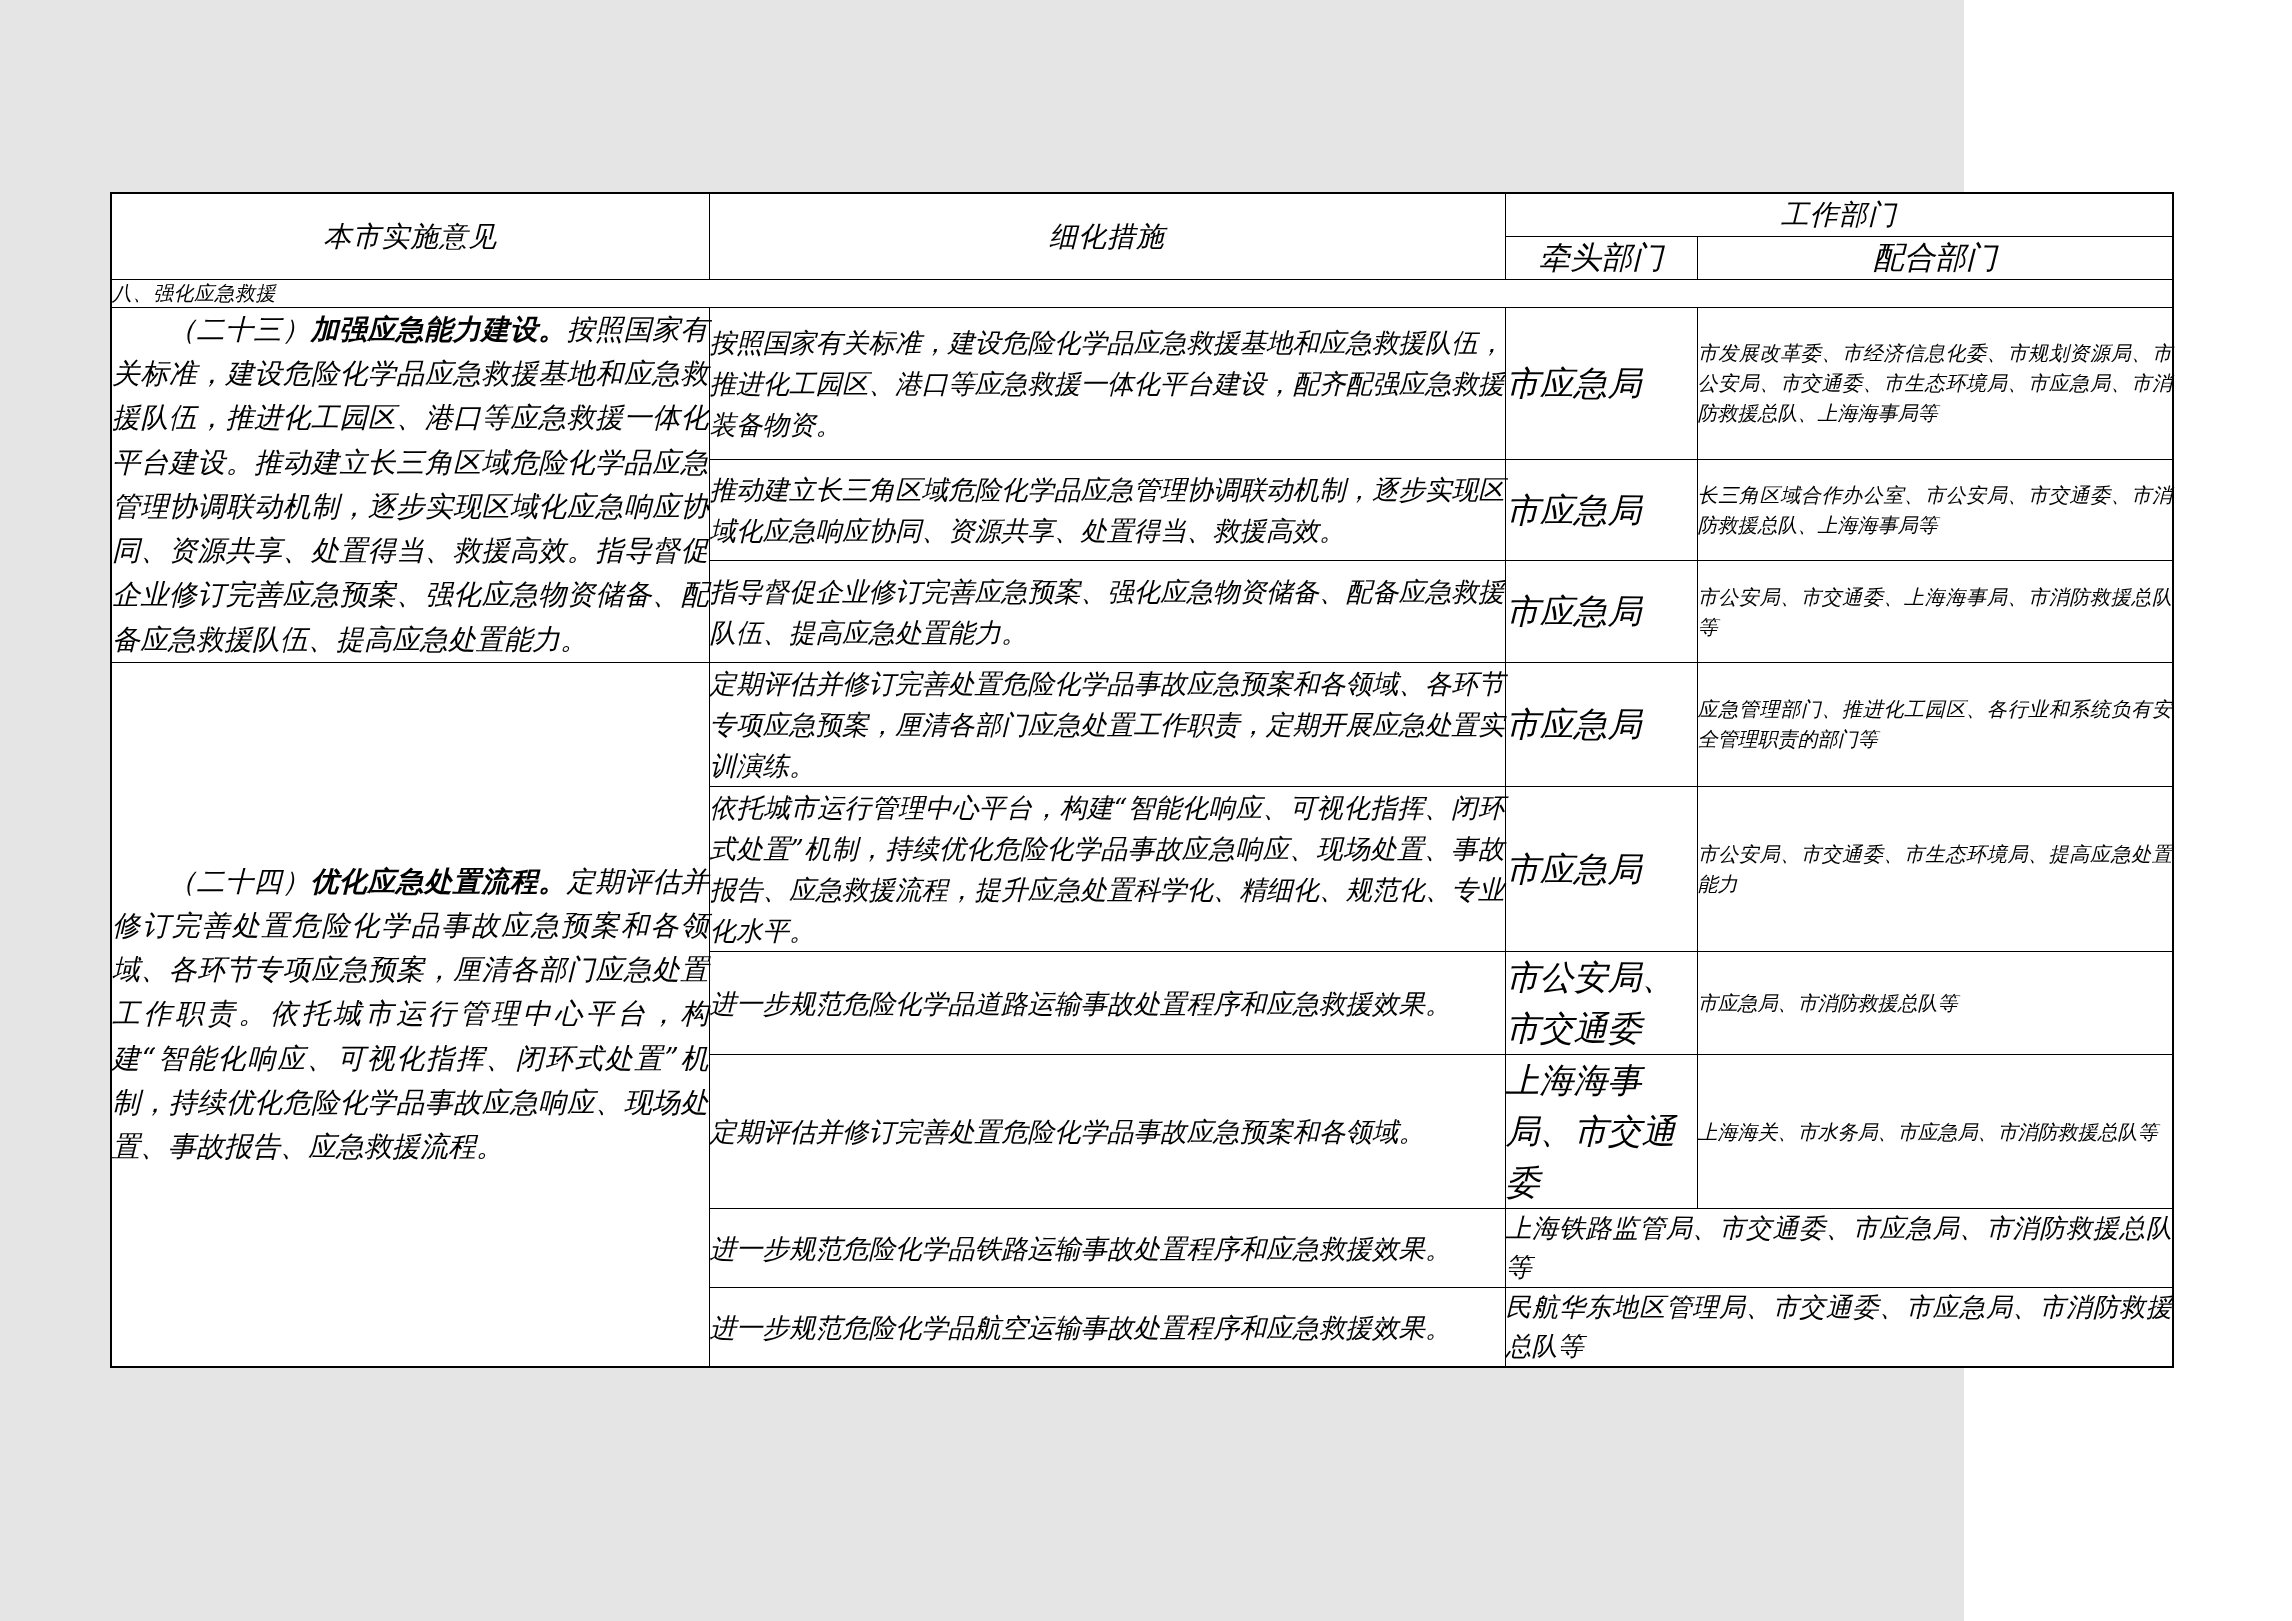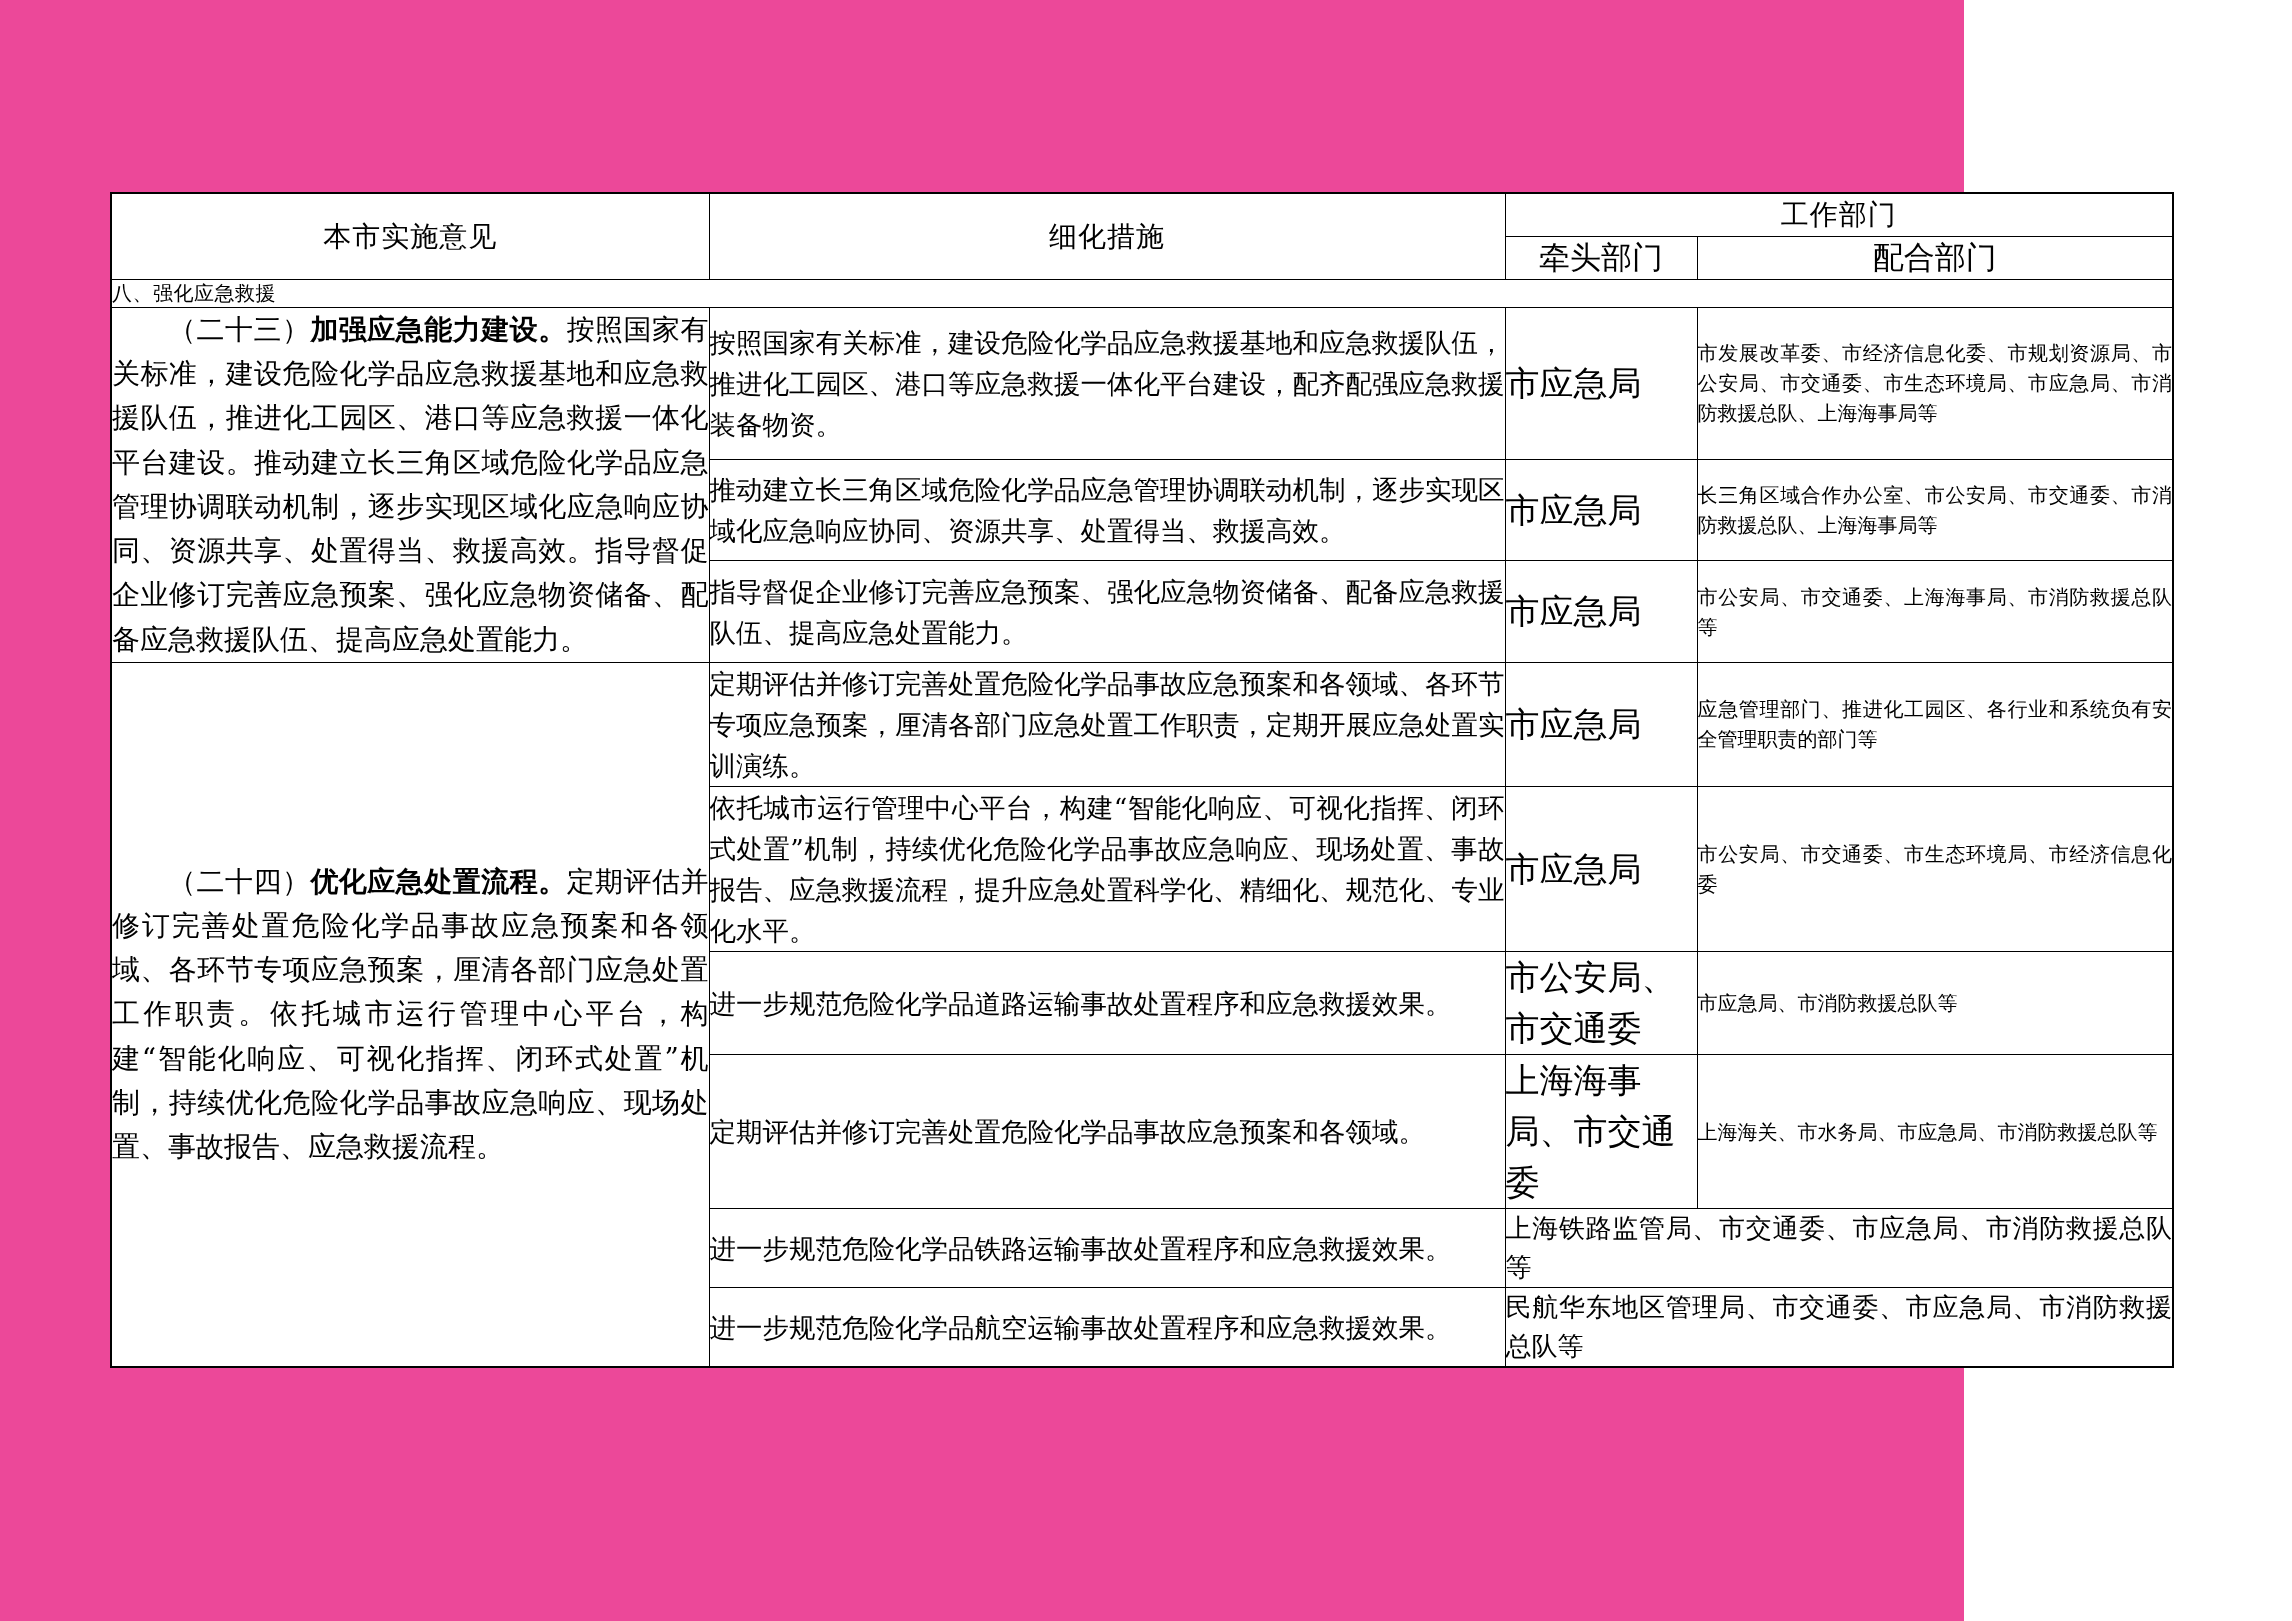--- a/index.html
+++ b/index.html
@@ -14,21 +14,22 @@
     color: #000000;
     position: relative;
     overflow: hidden;
   }
   .page {
     position: absolute;
     left: 0;
     top: 0;
     width: 1964px;
     height: 1621px;
-    background: #ec4899;
+    background: #e5e5e5;
+    font-style: italic;
   }
   .table-wrap {
     position: absolute;
     left: 110px;
     top: 192px;
     width: 2062px;
   }
   table.doc-table {
     border-collapse: collapse;
     width: 2062px;
@@ -181,21 +182,21 @@
           <td class="cell-policy" rowspan="6">
             <span>（二十四）</span><b>优化应急处置流程。</b><span>定期评估并修订完善处置危险化学品事故应急预案和各领域、各环节专项应急预案，厘清各部门应急处置工作职责。依托城市运行管理中心平台，构建“智能化响应、可视化指挥、闭环式处置”机制，持续优化危险化学品事故应急响应、现场处置、事故报告、应急救援流程。</span>
           </td>
           <td class="cell-measure">定期评估并修订完善处置危险化学品事故应急预案和各领域、各环节专项应急预案，厘清各部门应急处置工作职责，定期开展应急处置实训演练。</td>
           <td class="cell-lead">市应急局</td>
           <td class="cell-support">应急管理部门、推进化工园区、各行业和系统负有安全管理职责的部门等</td>
         </tr>
         <tr>
           <td class="cell-measure">依托城市运行管理中心平台，构建“智能化响应、可视化指挥、闭环式处置”机制，持续优化危险化学品事故应急响应、现场处置、事故报告、应急救援流程，提升应急处置科学化、精细化、规范化、专业化水平。</td>
           <td class="cell-lead">市应急局</td>
-          <td class="cell-support">市公安局、市交通委、市生态环境局、市经济信息化委</td>
+          <td class="cell-support">市公安局、市交通委、市生态环境局、提高应急处置能力</td>
         </tr>
         <tr>
           <td class="cell-measure">进一步规范危险化学品道路运输事故处置程序和应急救援效果。</td>
           <td class="cell-lead">市公安局、市交通委</td>
           <td class="cell-support">市应急局、市消防救援总队等</td>
         </tr>
         <tr>
           <td class="cell-measure">定期评估并修订完善处置危险化学品事故应急预案和各领域。</td>
           <td class="cell-lead">上海海事局、市交通委</td>
           <td class="cell-support">上海海关、市水务局、市应急局、市消防救援总队等</td>

